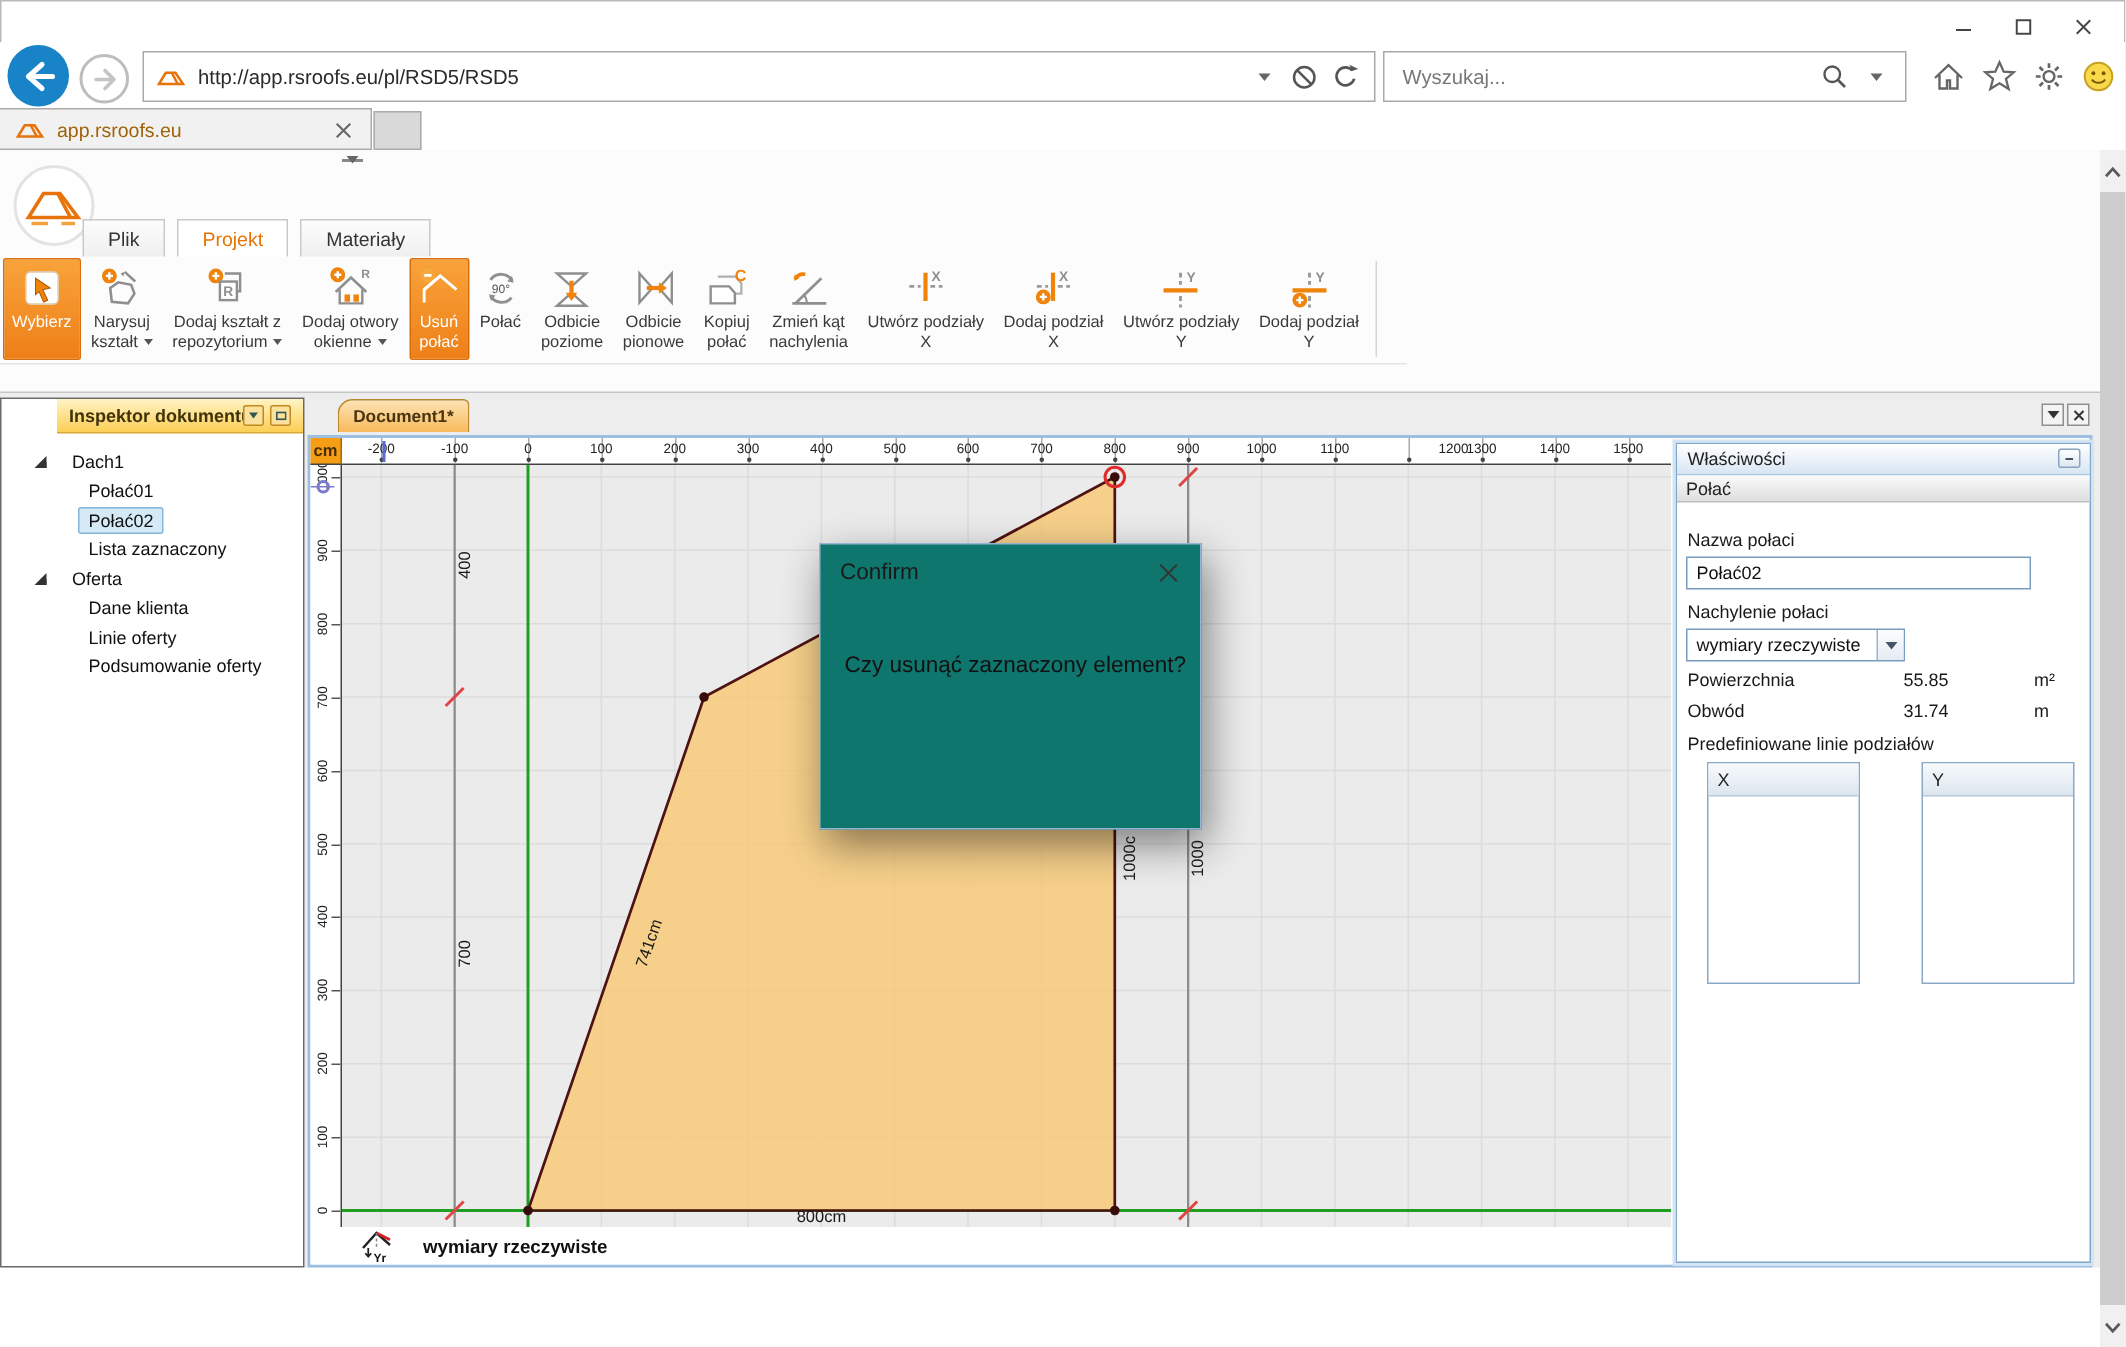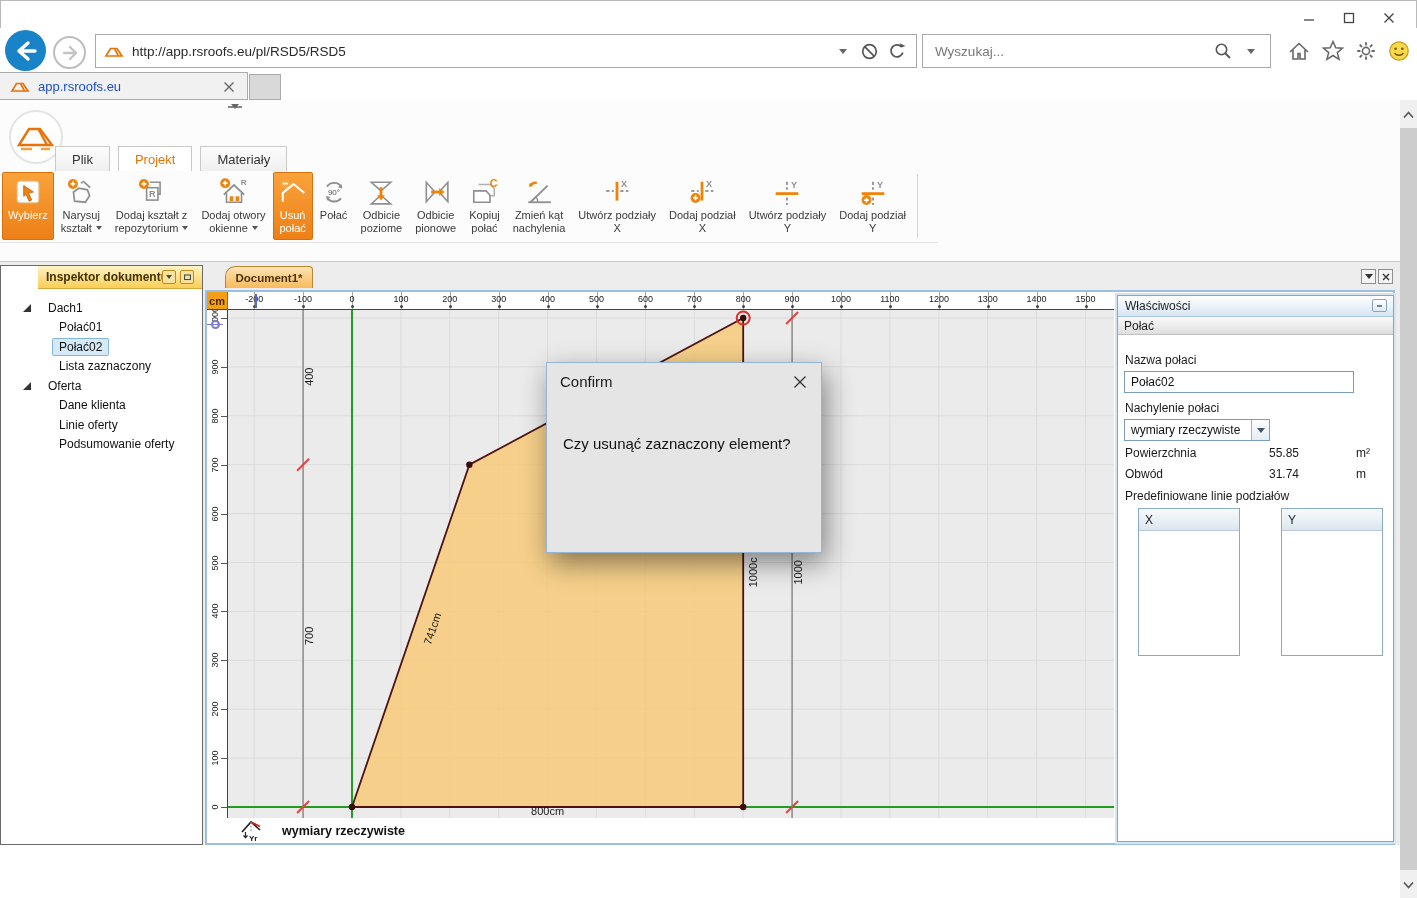--- a/index.html
+++ b/index.html
@@ -13,21 +13,21 @@
   .fwdbtn{position:absolute;left:53px;top:8px;width:29px;height:29px;border-radius:50%;background:#fff;border:2px solid #bdbdbd;display:flex;align-items:center;justify-content:center;}
   .addrbar{position:absolute;left:95px;top:6px;width:820px;height:32px;border:1px solid #a9a9a9;background:#fff;display:flex;align-items:center;}
   .addrbar .url{font-size:13.5px;color:#2a2a2a;margin-left:8px;white-space:nowrap;}
   .addr-ic{position:absolute;top:0;height:32px;display:flex;align-items:center;justify-content:center;}
   .caret{width:0;height:0;border-left:4px solid transparent;border-right:4px solid transparent;border-top:5px solid #666;}
   .searchbox{position:absolute;left:922px;top:6px;width:347px;height:32px;border:1px solid #a9a9a9;background:#fff;display:flex;align-items:center;}
   .searchbox .ph{font-size:13.5px;color:#777;margin-left:12px;}
   .brico{position:absolute;top:10px;width:26px;height:26px;display:flex;align-items:center;justify-content:center;}
   .tabstrip{position:absolute;left:0;top:72px;width:1417px;height:28px;background:#fff;}
   .btab{position:absolute;left:0;top:0;width:248px;height:28px;background:#f1f1f1;border:1px solid #ababab;border-left:none;box-sizing:border-box;display:flex;align-items:center;}
-  .btab .lbl{font-size:13px;color:#1d4ed8;margin-left:8px;}
+  .btab .lbl{font-size:13px;color:#a16207;margin-left:8px;}
   .newtab{position:absolute;left:249px;top:2px;width:32px;height:26px;background:#d9d9d9;border:1px solid #ababab;box-sizing:border-box;}
   
   .app{position:absolute;left:0;top:100px;width:1400px;height:798px;background:#fff;}
   .ribbon{position:absolute;left:0;top:0;width:1400px;height:162px;background:#fcfcfc;border-bottom:1px solid #c6c6c6;box-sizing:border-box;}
   .logo{position:absolute;left:9px;top:10px;width:54px;height:54px;border-radius:50%;border:2px solid #e3e3e3;background:#fff;display:flex;align-items:center;justify-content:center;box-sizing:border-box;}
   .pin{position:absolute;left:228px;top:6px;width:14px;text-align:center;border-top:2px solid #888;padding-top:1px;}
   .pin .caret{margin:0 auto;}
   .rtabs{position:absolute;left:55px;top:46px;height:25px;display:flex;}
   .rtab{height:25px;padding:0 16px;display:flex;align-items:center;font-size:13px;color:#333;background:linear-gradient(#fdfdfd,#efefef);border:1px solid #c9c9c9;border-bottom:none;margin-right:8px;box-sizing:border-box;}
   .rtab.active{background:#fff;color:#e87300;}
@@ -88,21 +88,21 @@
   .prow .v{position:absolute;left:151px;}
   .prow .u{position:absolute;left:238px;}
   .plist{position:absolute;width:102px;height:148px;border:1px solid #8aa8c8;background:#fff;box-sizing:border-box;}
   .plist .lh{height:22px;background:linear-gradient(#f8fafc,#dce6ef);border-bottom:1px solid #b8c8d8;font-size:12px;color:#222;display:flex;align-items:center;box-sizing:border-box;}
   .plist .lh span{margin-left:6px;}
   
   .vscroll{position:absolute;right:0;top:100px;width:17px;height:798px;background:#f0f0f0;}
   .vthumb{position:absolute;left:0;top:28px;width:17px;height:742px;background:#cdcdcd;}
   .scrbtn{position:absolute;left:0;width:17px;height:26px;display:flex;align-items:center;justify-content:center;}
   
-  .dialog{position:absolute;left:546px;top:362px;width:276px;height:191px;background:#e5e5e5;border:1px solid #96b5d2;box-shadow:4px 10px 26px rgba(0,0,0,.45);z-index:50;box-sizing:border-box;}
+  .dialog{position:absolute;left:546px;top:362px;width:255px;height:191px;background:#0f766e;border:1px solid #96b5d2;box-shadow:4px 10px 26px rgba(0,0,0,.45);z-index:50;box-sizing:border-box;}
   .dtitle{position:absolute;left:13px;top:10px;font-size:15px;color:#1a1a1a;}
   .dclose{position:absolute;right:12px;top:10px;width:18px;height:18px;display:flex;align-items:center;justify-content:center;}
   .dmsg{position:absolute;left:16px;top:72px;font-size:15px;color:#111;}
   .dfooter{position:absolute;left:0;top:129px;width:100%;height:61px;background:#f0f0f0;box-sizing:border-box;}
   .dbtn{position:absolute;top:14px;height:31px;background:#e1e1e1;border:1px solid #8f8f8f;font-size:14px;color:#111;display:flex;align-items:center;justify-content:center;box-sizing:border-box;}
   .dbtn.def{border:1px solid #3c3c3c;outline:1px dotted #222;outline-offset:-4px;}
   svg{display:block;}
 </style>
 </head>
 <body>
@@ -500,21 +500,21 @@
               <div class="htick" style="left:564.1px"></div>
               <div class="hlab" style="left:549.1px">900</div>
               <div class="hdot" style="left:563.1px"></div>
               <div class="htick" style="left:613.0px"></div>
               <div class="hlab" style="left:598.0px">1000</div>
               <div class="hdot" style="left:612.0px"></div>
               <div class="htick" style="left:661.9px"></div>
               <div class="hlab" style="left:646.9px">1100</div>
               <div class="hdot" style="left:660.9px"></div>
               <div class="htick" style="left:710.8px"></div>
-              <div class="hlab" style="left:696px">1200</div>
+              <div class="hlab" style="left:726px">1200</div>
               <div class="hdot" style="left:709.8px"></div>
               <div class="htick" style="left:759.7px"></div>
               <div class="hlab" style="left:744.7px">1300</div>
               <div class="hdot" style="left:758.7px"></div>
               <div class="htick" style="left:808.6px"></div>
               <div class="hlab" style="left:793.6px">1400</div>
               <div class="hdot" style="left:807.6px"></div>
               <div class="htick" style="left:857.5px"></div>
               <div class="hlab" style="left:842.5px">1500</div>
               <div class="hdot" style="left:856.5px"></div>

